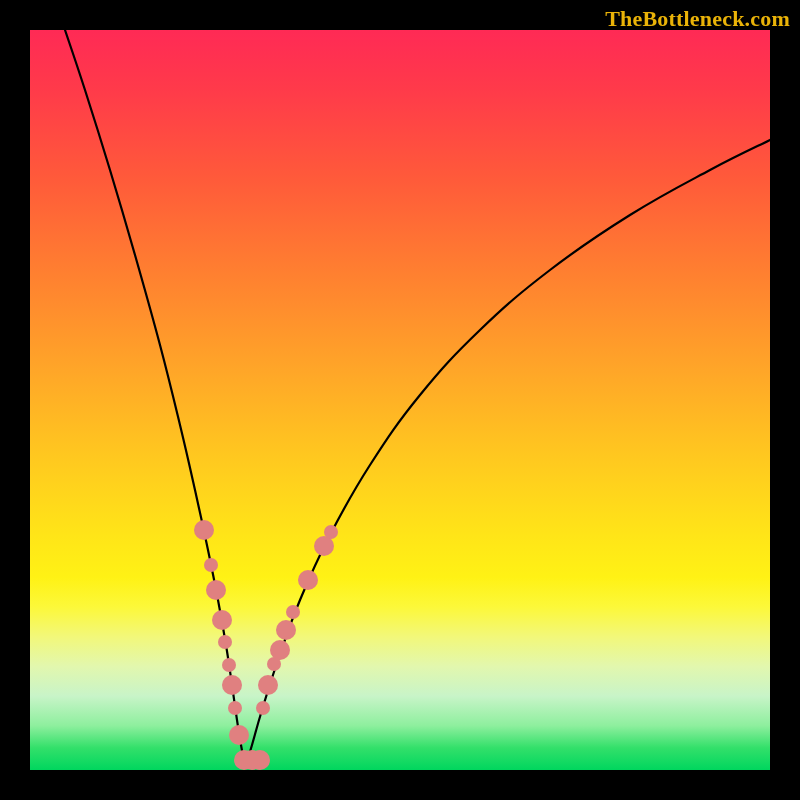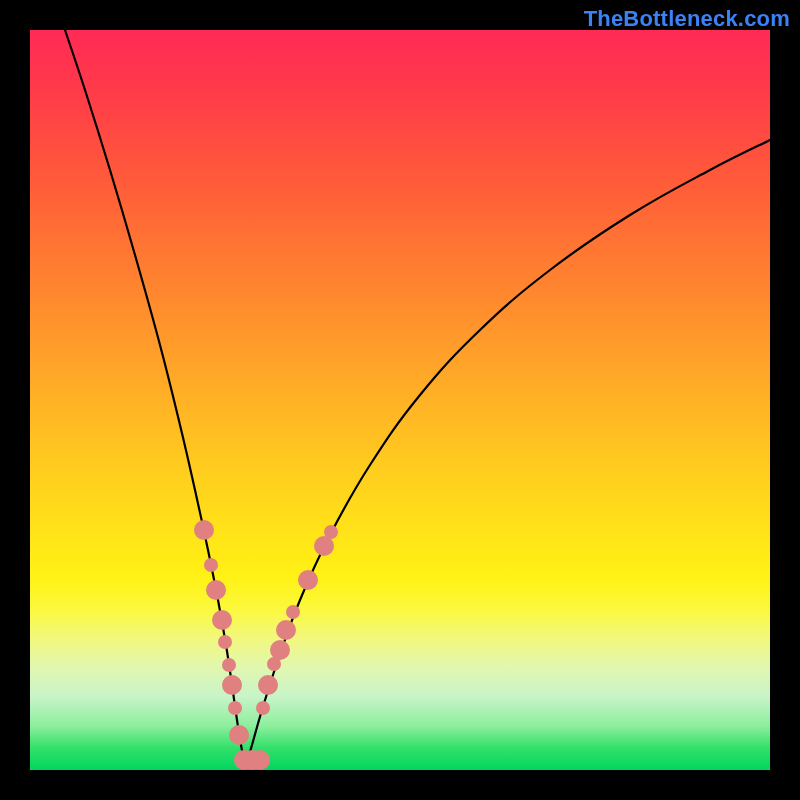--- a/index.html
+++ b/index.html
@@ -39,24 +39,24 @@
       #c8f4c8 90%,
       #8eef9e 94%,
       #33e06a 97%,
       #00d65e 100%
     );
   }
   .watermark {
     position: absolute;
     top: 6px;
     right: 10px;
-    font-family: Liberation Sans, sans-serif;
+    font-family: Liberation Serif, serif;
     font-size: 22px;
     font-weight: bold;
-    color: #3b82f6;
+    color: #eab308;
     letter-spacing: 0.2px;
     user-select: none;
   }
   svg.curves {
     position: absolute;
     left: 0;
     top: 0;
     width: 100%;
     height: 100%;
   }

